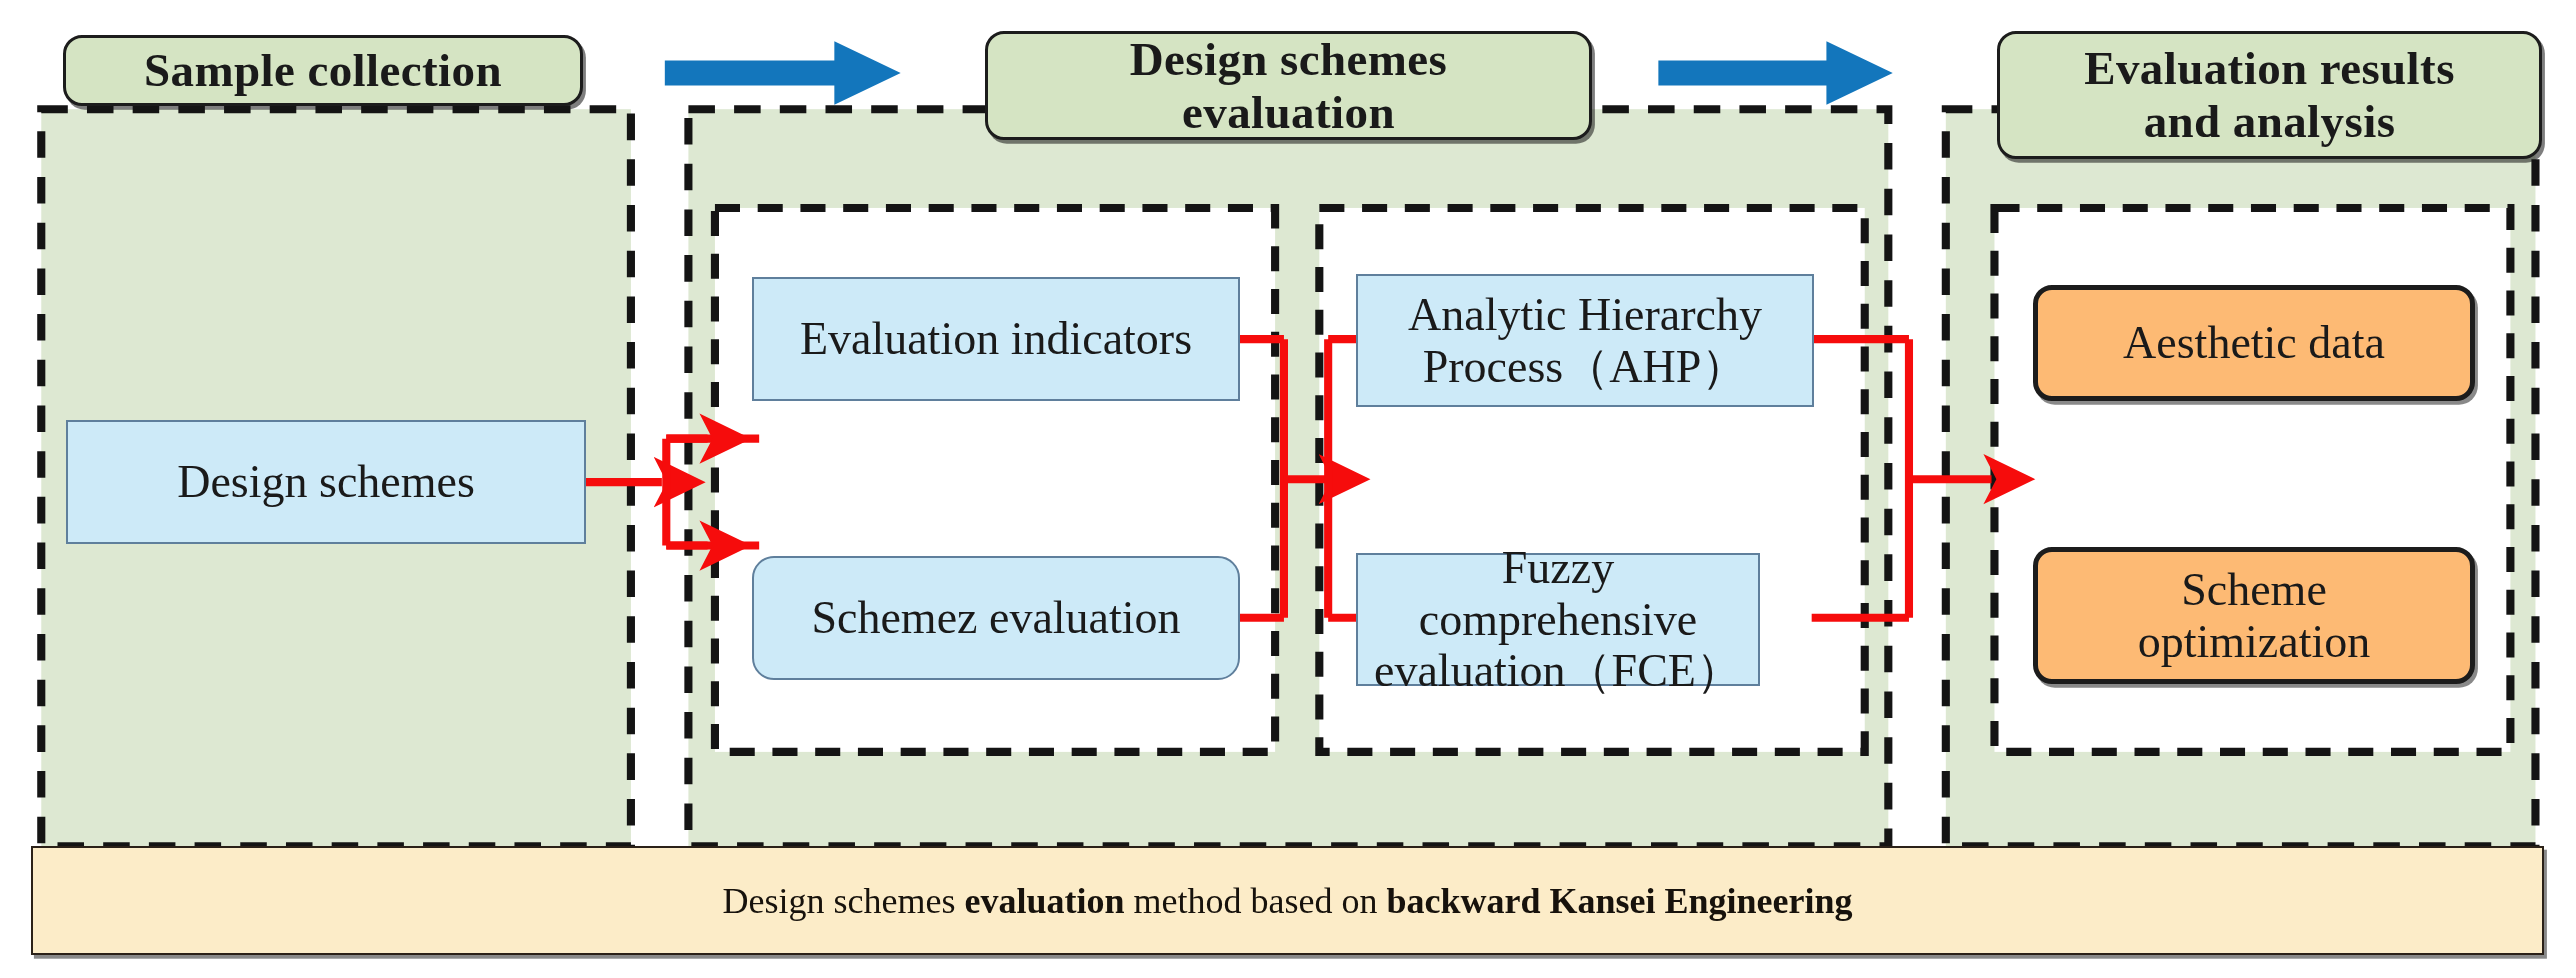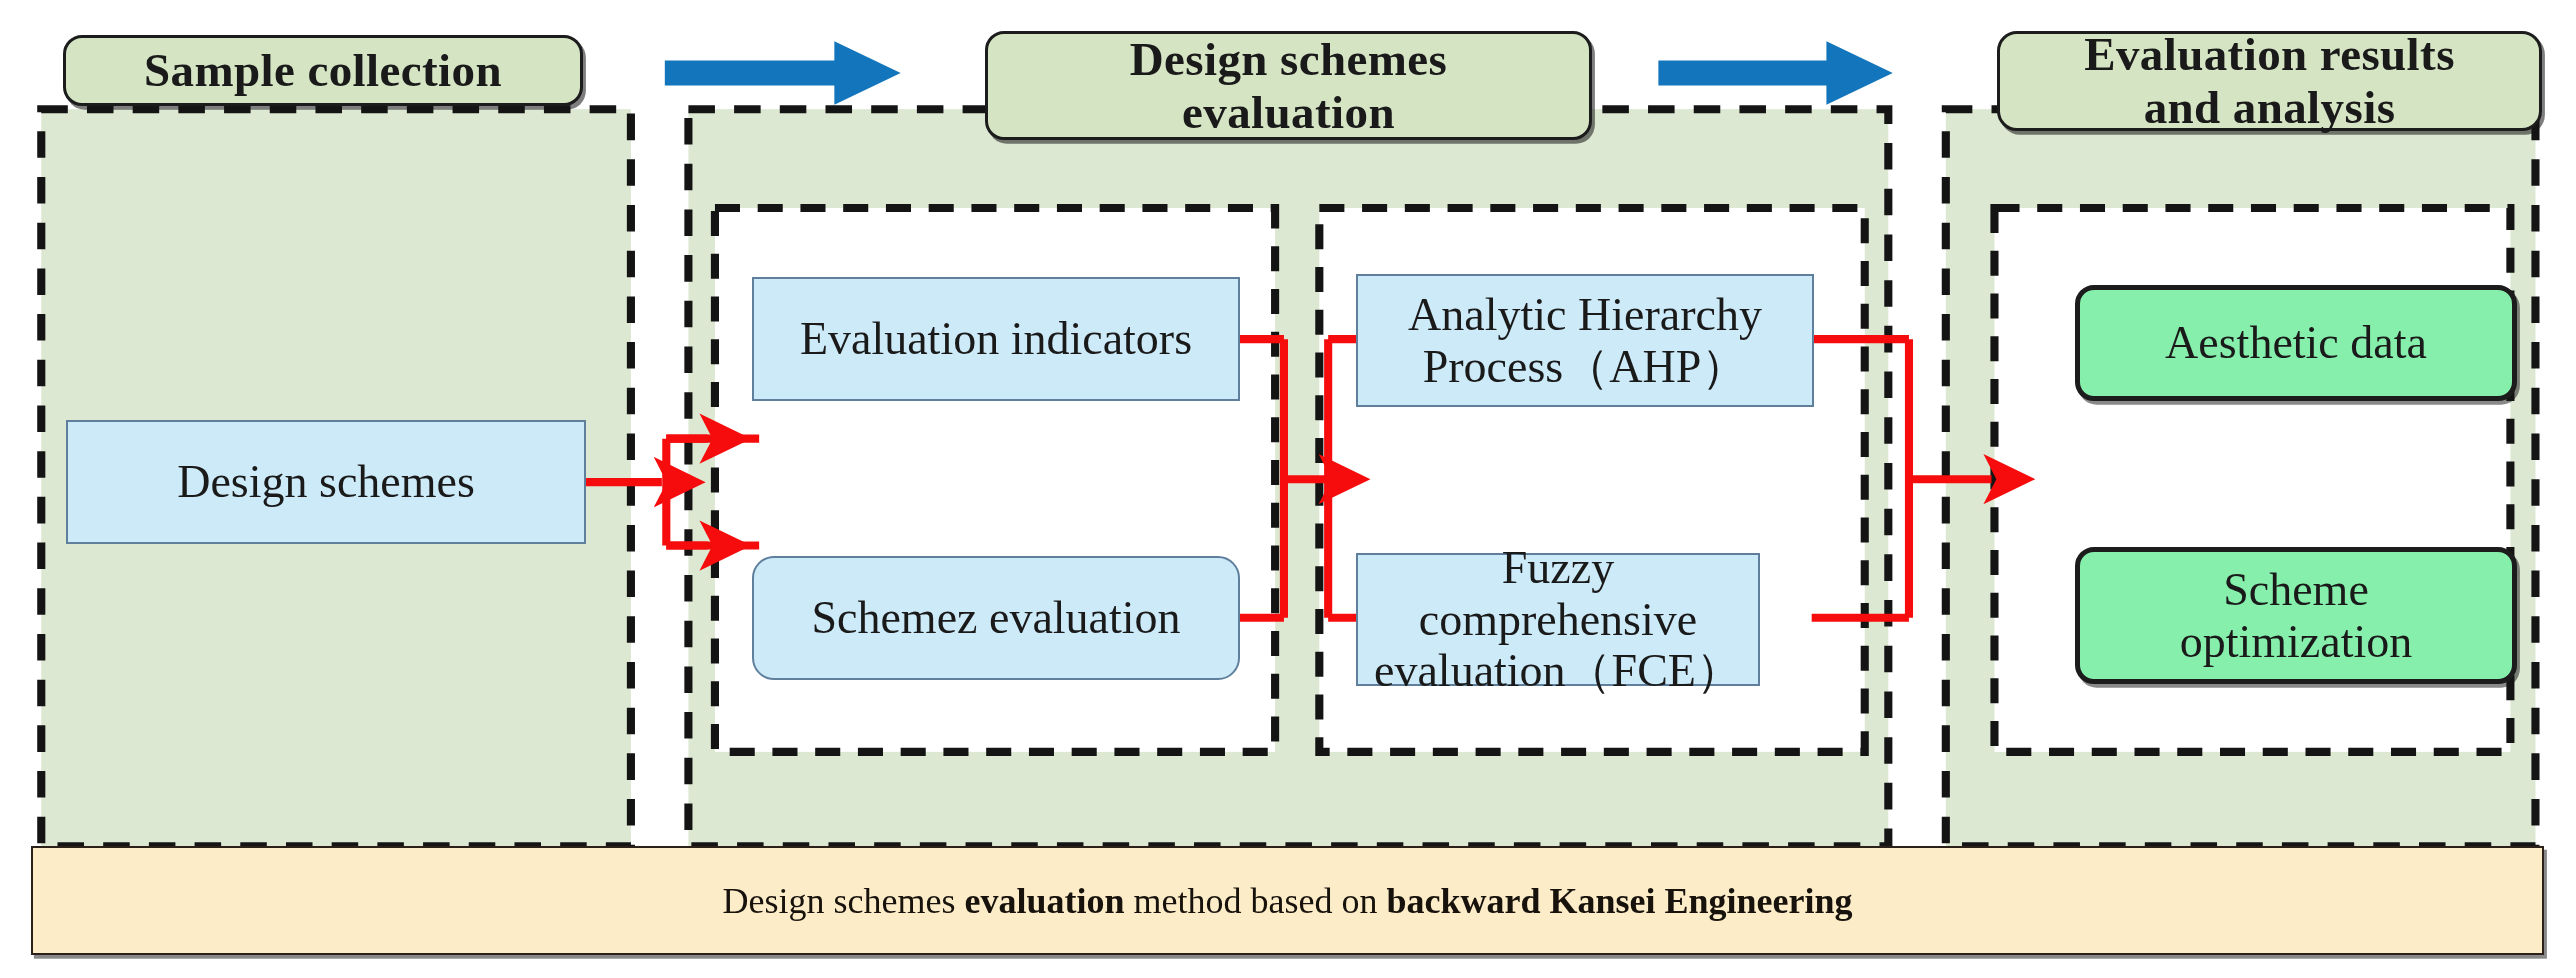--- a/index.html
+++ b/index.html
@@ -46,26 +46,25 @@
     box-shadow: 2.9px 3.7px 0 rgba(20,20,20,0.55);
   }
   
   .proc-box {
     background: #cdeaf8;
     border: 2.9px solid #5f7f9c;
     font-size: 46px;
   }
   
   .result-box {
-    background: #86efac;
+    background: #fdba74;
     border: 5.2px solid #1c1c1c;
     border-radius: 19px;
     font-size: 46px;
     box-shadow: 2.9px 3.7px 0 rgba(20,20,20,0.5);
-    margin-left: 42px;
   }
   
   .caption-banner {
     position: absolute;
     background: #fcecc8;
     border: 2.9px solid #2b2118;
     box-sizing: border-box;
     display: flex;
     align-items: center;
     justify-content: center;
@@ -150,21 +149,21 @@
     </g>
   </svg>
 
   <div class="node stage-header" style="left:63px; top:35px; width:520px; height:71px;">Sample collection</div>
 
   <div class="node stage-header" style="left:985px; top:31px; width:607px; height:109px; flex-direction:column;">
     <span>Design schemes</span>
     <span>evaluation</span>
   </div>
 
-  <div class="node stage-header" style="left:1997px; top:31px; width:545px; height:100px; flex-direction:column;border-radius:20px;">
+  <div class="node stage-header" style="left:1997px; top:31px; width:545px; height:128px; flex-direction:column;">
     <span>Evaluation results</span>
     <span>and analysis</span>
   </div>
 
   <div class="node proc-box" style="left:66px; top:420px; width:520px; height:124px;">Design schemes</div>
 
   <div class="node proc-box" style="left:752px; top:277px; width:488px; height:124px;">Evaluation indicators</div>
 
   <div class="node proc-box" style="left:752px; top:556px; width:488px; height:124px;border-radius:22px;">Schemez evaluation</div>
 

